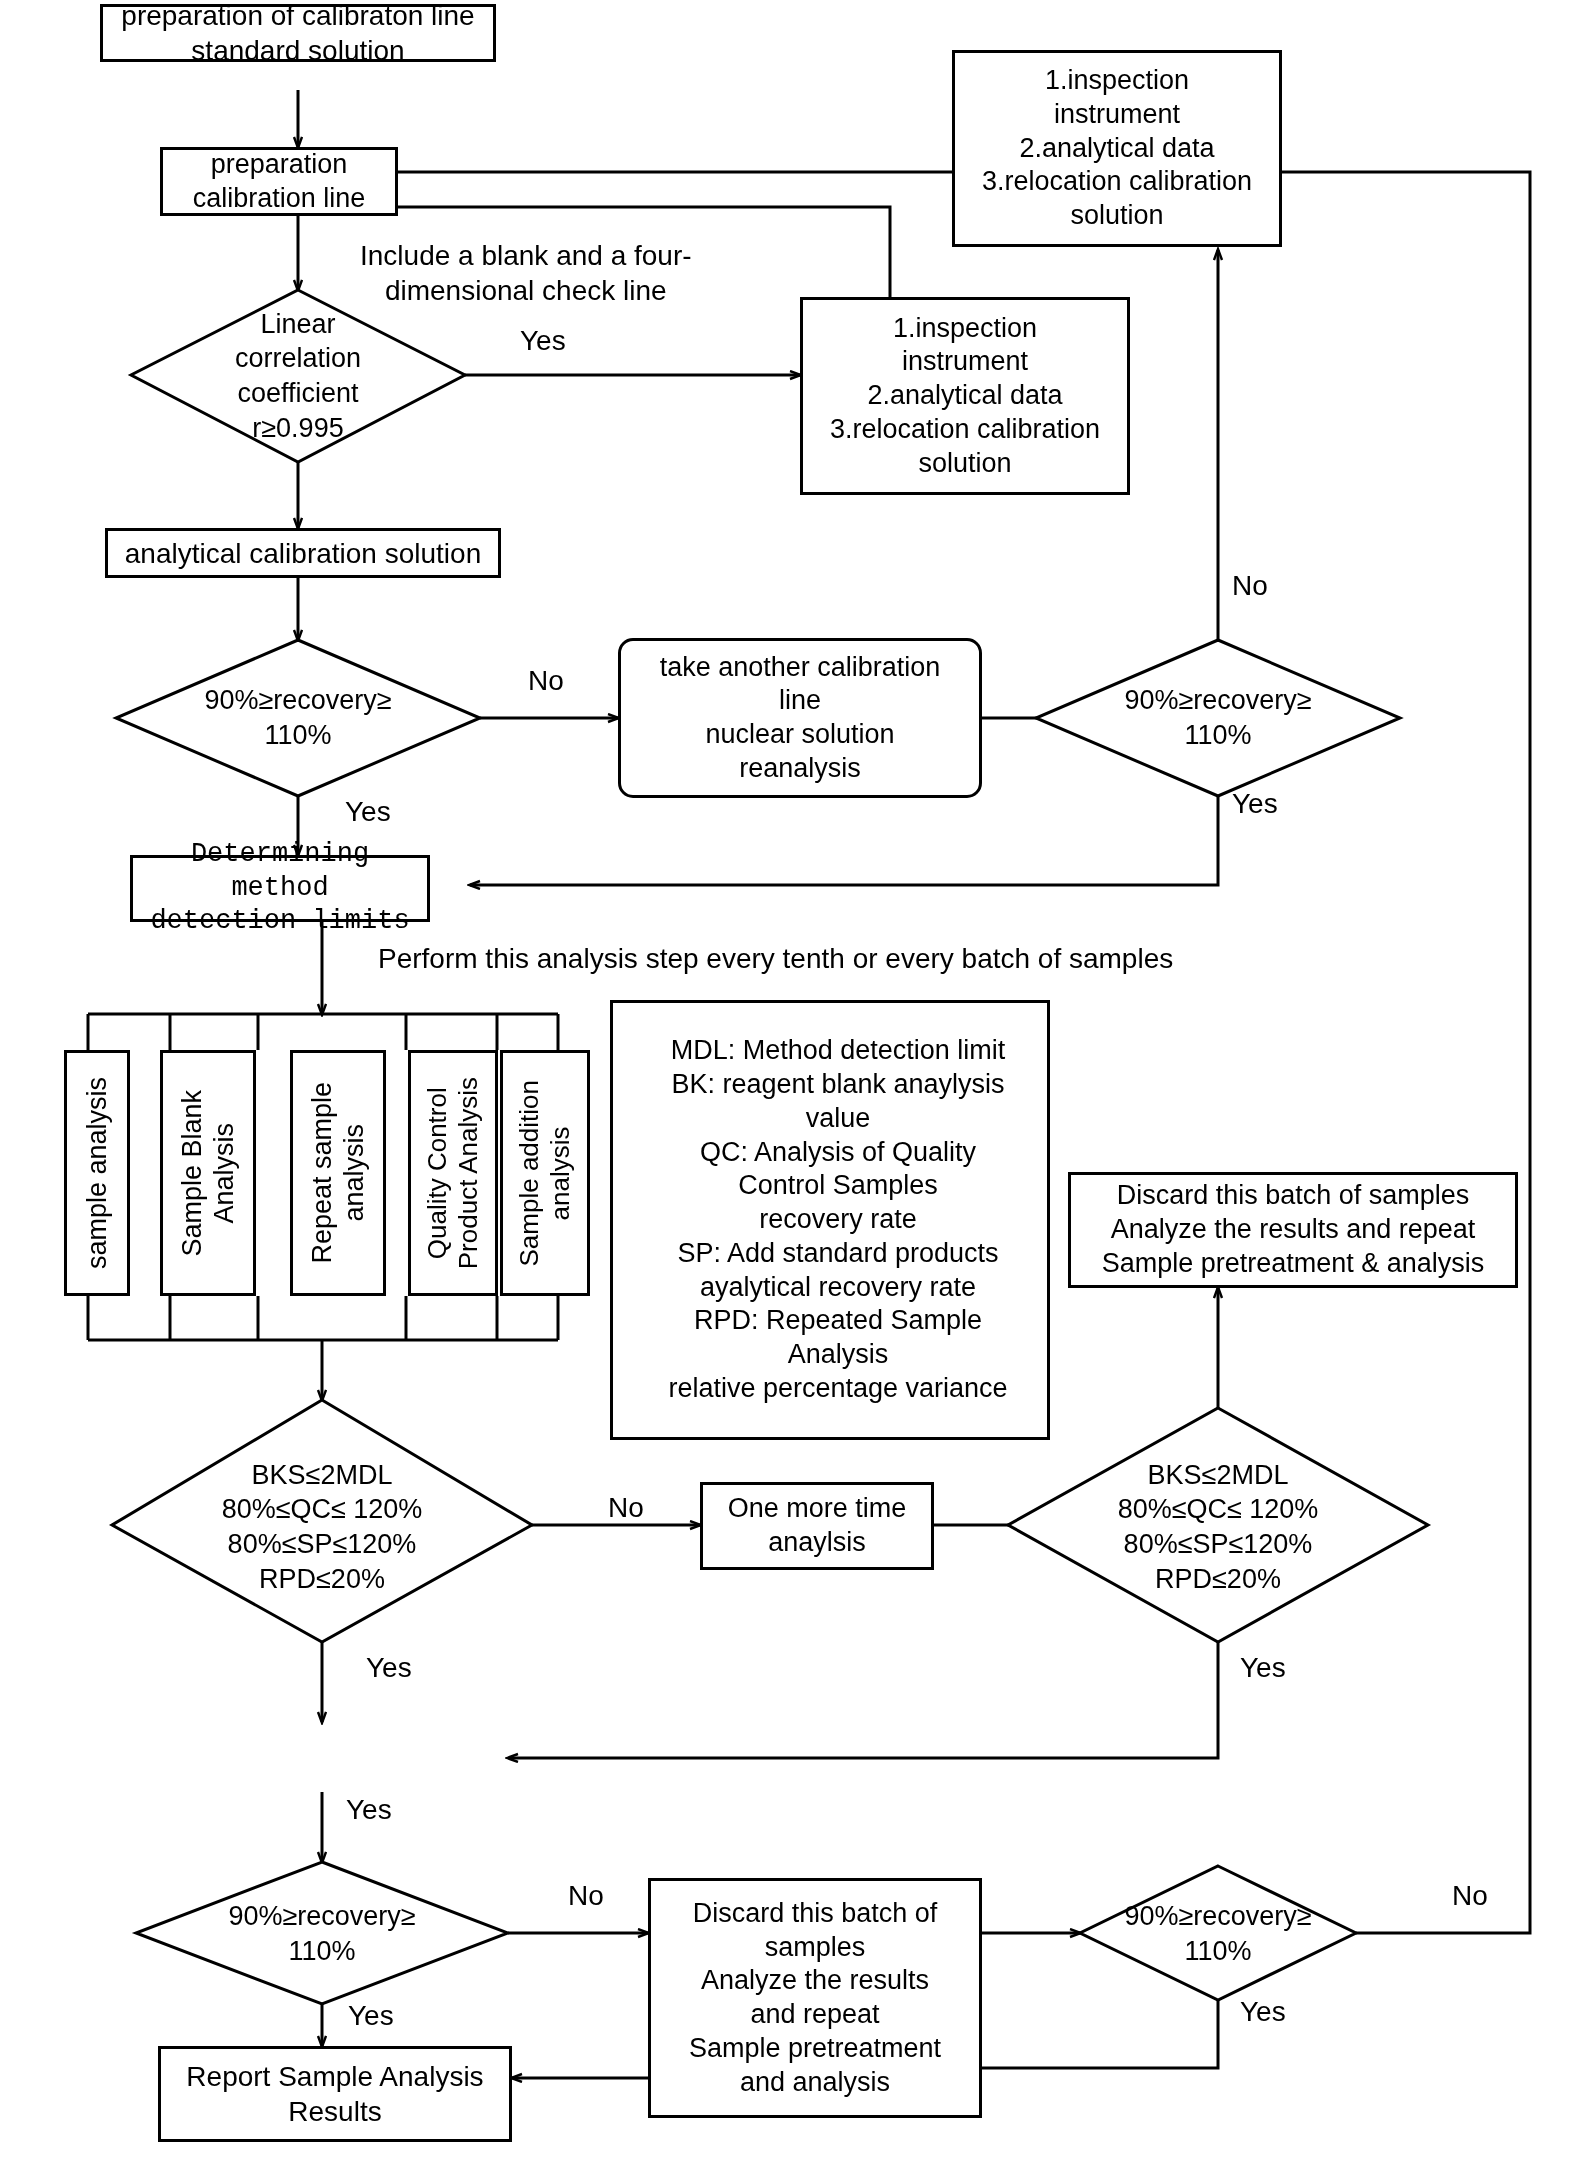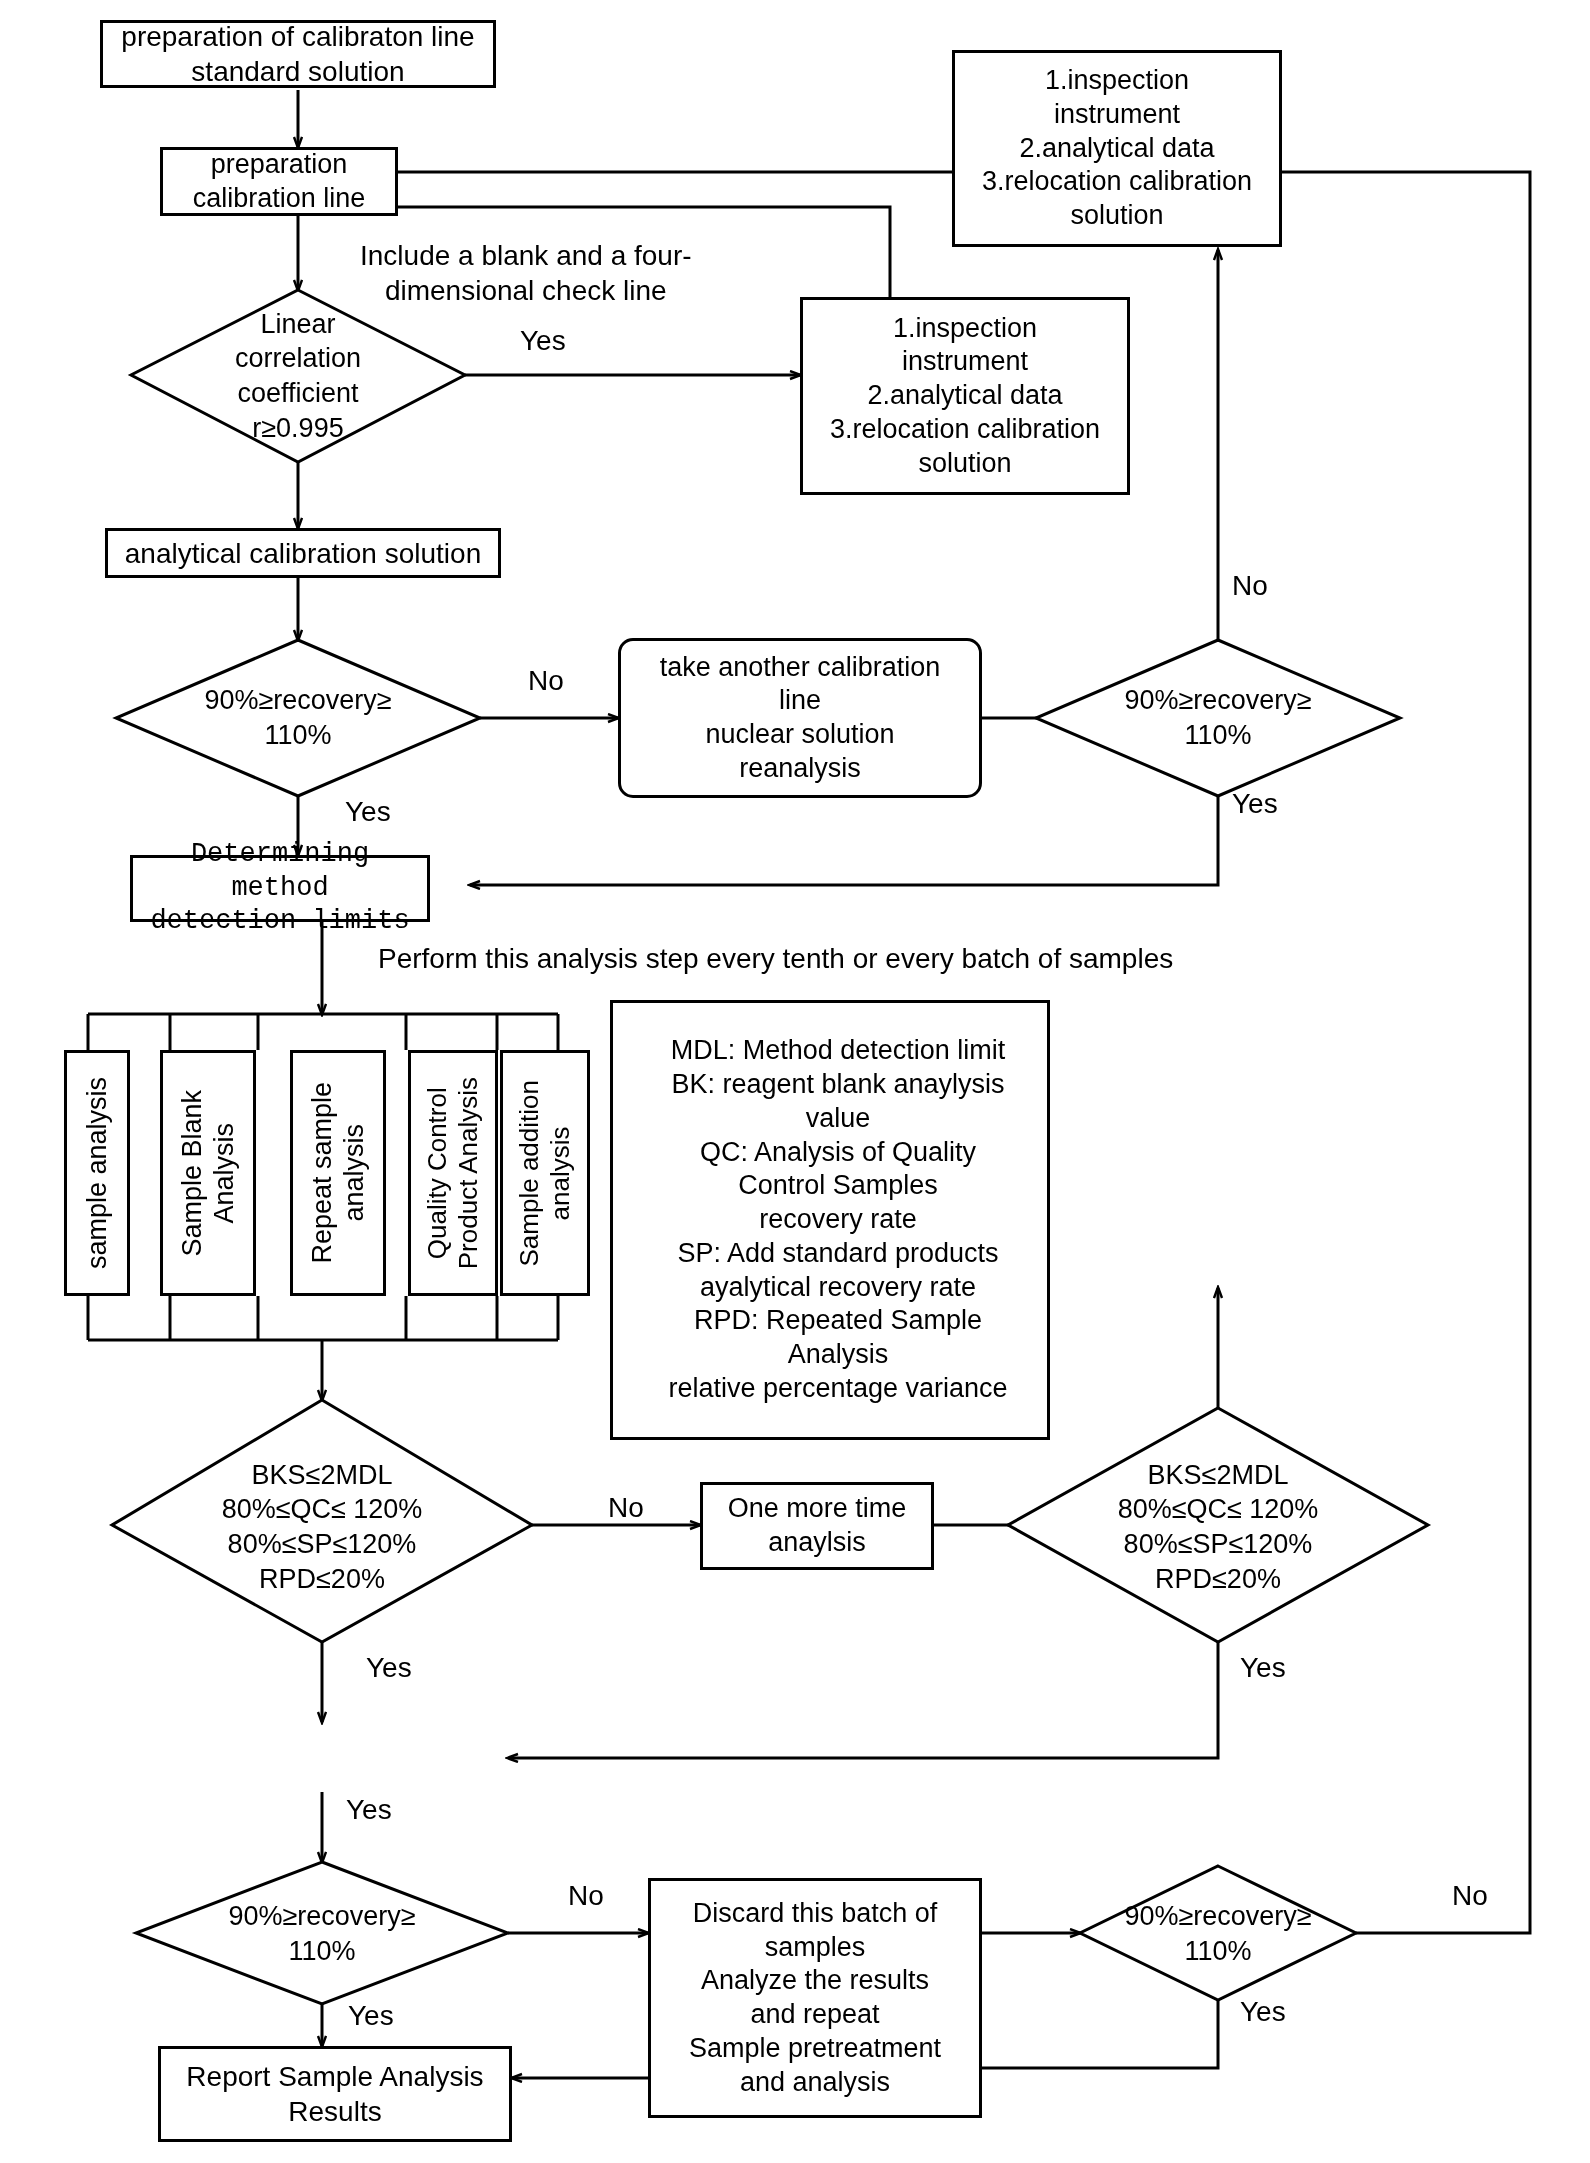--- a/index.html
+++ b/index.html
@@ -102,21 +102,21 @@
       <polygon points="298,290 465,375 298,462 131,375" fill="#fff"></polygon>
       <polygon points="298,640 480,718 298,796 116,718" fill="#fff"></polygon>
       <polygon points="1218,640 1400,718 1218,796 1036,718" fill="#fff"></polygon>
       <polygon points="322,1400 532,1525 322,1642 112,1525" fill="#fff"></polygon>
       <polygon points="1218,1408 1428,1525 1218,1642 1008,1525" fill="#fff"></polygon>
       <polygon points="322,1862 508,1933 322,2004 136,1933" fill="#fff"></polygon>
       <polygon points="1218,1866 1356,1933 1218,2000 1080,1933" fill="#fff"></polygon>
     </g>
   </svg>
 
-  <div class="node rect" style="left:100px;top:20px;width:396px;height:68px;">
+  <div class="node rect" style="left:100px;top:4px;width:396px;height:58px;">
     <div class="txt f28">preparation of calibraton line
 standard solution</div>
   </div>
 
   <div class="node rect" style="left:160px;top:147px;width:238px;height:69px;">
     <div class="txt f27">preparation
 calibration line</div>
   </div>
 
   <div class="node rect left" style="left:952px;top:50px;width:330px;height:197px;">
@@ -178,20 +178,25 @@
 QC: Analysis of Quality
 Control Samples
 recovery rate
 SP: Add standard products
 ayalytical recovery rate
 RPD: Repeated Sample
 Analysis
 relative percentage variance</div>
   </div>
 
+  <div class="node rect" style="left:1068px;top:1172px;width:450px;height:116px;">
+    <div class="txt f27">Discard this batch of samples
+Analyze the results and repeat
+Sample pretreatment &amp; analysis</div>
+  </div>
 
   <div class="node rect" style="left:700px;top:1482px;width:234px;height:88px;">
     <div class="txt f27">One more time
 anaylsis</div>
   </div>
 
 
   <div class="node rect" style="left:648px;top:1878px;width:334px;height:240px;">
     <div class="txt f27">Discard this batch of
 samples

